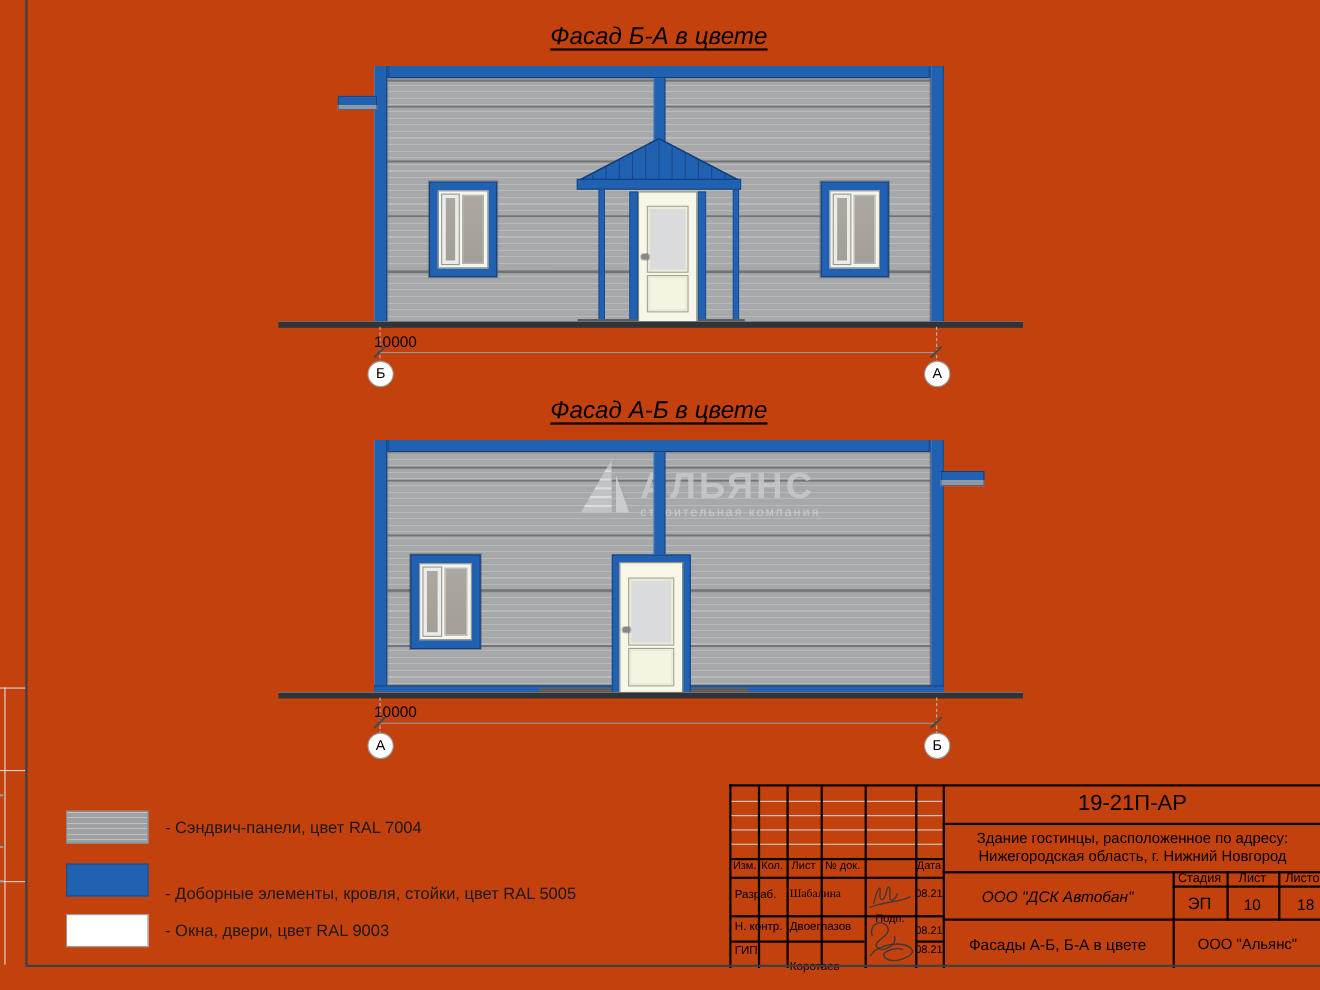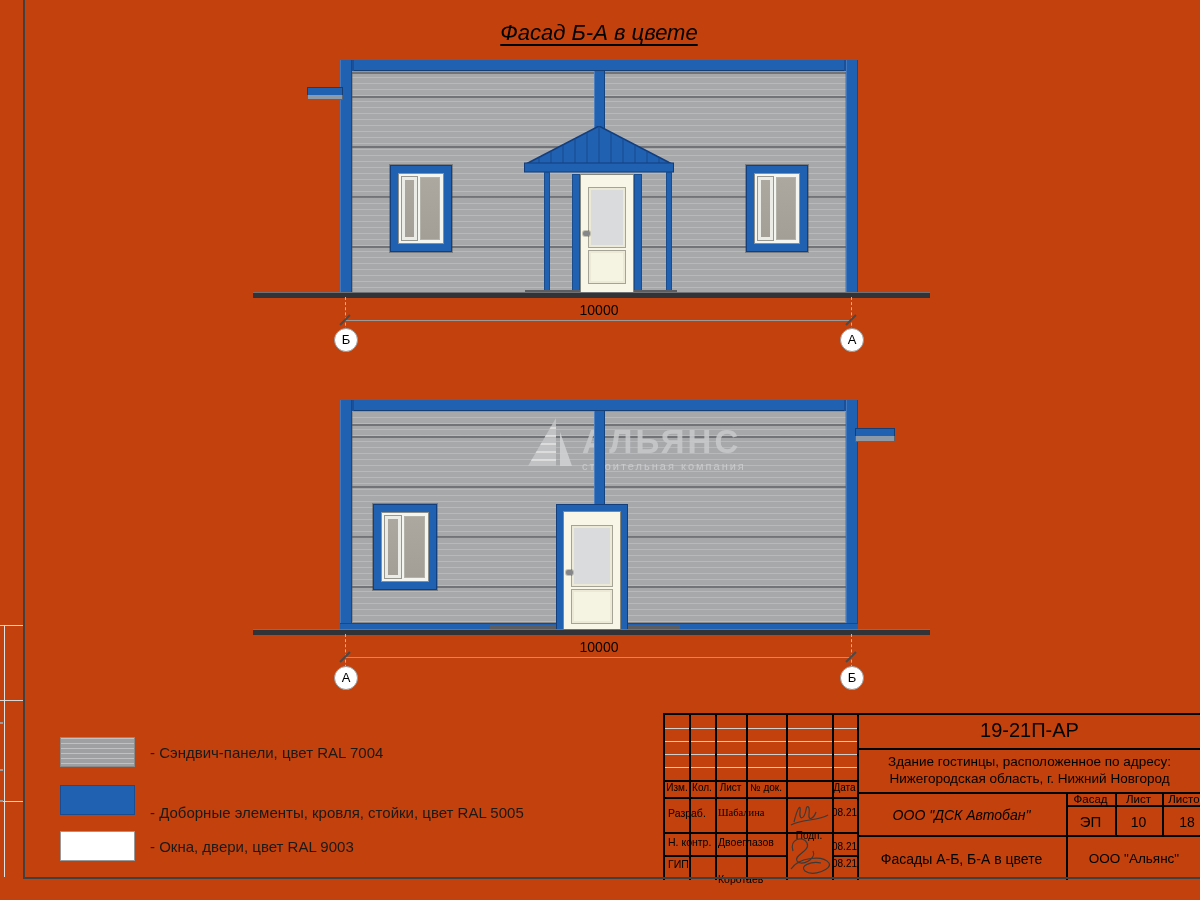--- a/index.html
+++ b/index.html
@@ -35,21 +35,21 @@
   .door{position:absolute;background:#f8f6e6;border:1px solid #88877b;box-sizing:border-box;}
   .door-glass{position:absolute;left:8px;right:8px;background:#d9dbdd;border:2px solid #ecead7;outline:1px solid #a5a395;}
   .door-panel{position:absolute;left:8px;right:8px;background:#f5f3e1;border:2px solid #ecead7;outline:1px solid #a5a395;}
   .door-handle{position:absolute;left:2px;width:7px;height:5px;background:#84868a;border-radius:2px;box-shadow:0 0 0 1px rgba(0,0,0,.2);}
   .threshold{position:absolute;background:#5b5d61;}
   .ground{position:absolute;height:6px;background:linear-gradient(180deg,#707275 0 1px,#323336 1px);}
   
   .dim-ext{position:absolute;width:0;border-left:1px dashed #b8b8b8;}
   .dim-line{position:absolute;height:0;border-top:1px solid #9a9a9a;}
   .tick{position:absolute;width:14px;height:0;border-top:2px solid #4a4a4a;transform:rotate(-45deg);}
-  .dim-text{position:absolute;width:518px;text-align:center;font-size:14px;}
+  .dim-text{position:absolute;width:518px;font-size:14px;}
   .marker{position:absolute;width:22px;height:22px;border-radius:50%;border:1px solid #9a9a9a;background:#fff;
           text-align:center;line-height:22px;font-size:13px;}
   .fac-title{position:absolute;left:340px;width:518px;text-align:center;font-style:italic;font-size:22px;
              text-decoration:underline;text-underline-offset:4px;}
   
   .wm{position:absolute;display:flex;align-items:flex-end;gap:8px;opacity:.85;}
   .wm-name{font-size:33px;font-weight:bold;letter-spacing:3px;color:#c9cacb;line-height:1;}
   .wm-sub{font-size:11px;letter-spacing:2px;color:#cfd0d1;margin-top:2px;}
   
   .sw{position:absolute;width:75px;height:30px;box-sizing:border-box;}
@@ -147,20 +147,21 @@
 
   <div class="dim-ext" style="left:345px;top:297px;height:44px;"></div>
   <div class="dim-ext" style="left:851px;top:297px;height:44px;"></div>
   <div class="dim-text" style="left:340px;top:302px;">10000</div>
   <div class="dim-line" style="left:345px;top:320px;width:506px;"></div>
   <div class="tick" style="left:338px;top:319px;"></div>
   <div class="tick" style="left:844px;top:319px;"></div>
   <div class="marker" style="left:334px;top:328px;">Б</div>
   <div class="marker" style="left:840px;top:328px;">А</div>
 
+  <div class="fac-title" style="top:360px;">Фасад А-Б в цвете</div>
 
   <div class="facade" style="left:340px;top:400px;height:233px;">
     <div class="wall" style="width:494px;height:212px;"></div>
 
     <div class="wm" style="left:184px;top:16px;">
       <svg width="50" height="56" viewBox="0 0 50 56">
         <defs>
             <clipPath id="sailclip">
               <path d="M32,2 L32,50 L4,50 Z"></path>
             </clipPath>
@@ -277,21 +278,21 @@
     </svg>
     <svg class="abs" style="left:118px;top:118px;" width="52" height="46" viewBox="0 0 52 46">
       <path d="M10,18 C6,6 20,2 24,10 C28,18 10,22 14,28 C18,34 34,26 30,18 M8,36 C16,24 40,22 46,30 C50,36 30,44 22,38 C16,33 28,28 38,30" stroke="#3a3a3a" fill="none" stroke-width="1.2"></path>
     </svg>
 
     <div class="tb-t tb-c" style="left:192px;width:345px;top:4px;font-size:20px;">19-21П-АР</div>
     <div class="tb-t tb-c" style="left:192px;width:345px;top:39px;font-size:13.5px;">Здание гостинцы, расположенное по адресу:</div>
     <div class="tb-t tb-c" style="left:192px;width:345px;top:56px;font-size:13.5px;">Нижегородская область, г. Нижний Новгород</div>
     <div class="tb-t tb-c" style="left:192px;width:209px;top:92px;font-size:14px;font-style:italic;">ООО "ДСК Автобан"</div>
     <div class="tb-t tb-c" style="left:192px;width:209px;top:136px;font-size:14px;">Фасады А-Б, Б-А в цвете</div>
-    <div class="tb-t tb-c" style="left:401px;width:49px;top:78px;font-size:11.5px;">Фасад</div>
+    <div class="tb-t tb-c" style="left:401px;width:49px;top:78px;font-size:11.5px;">Стадия</div>
     <div class="tb-t tb-c" style="left:450px;width:47px;top:78px;font-size:11.5px;">Лист</div>
     <div class="tb-t tb-c" style="left:497px;width:50px;top:78px;font-size:11.5px;">Листов</div>
     <div class="tb-t tb-c" style="left:401px;width:49px;top:98px;font-size:15px;">ЭП</div>
     <div class="tb-t tb-c" style="left:450px;width:47px;top:99px;font-size:14px;">10</div>
     <div class="tb-t tb-c" style="left:497px;width:50px;top:99px;font-size:14px;">18</div>
     <div class="tb-t tb-c" style="left:401px;width:136px;top:136px;font-size:13.5px;">ООО "Альянс"</div>
   </div>
 
   <div class="frame" style="left:23px;top:0;width:2px;height:878px;"></div>
   <div class="frame" style="left:23px;top:877px;width:1177px;height:2px;"></div>

